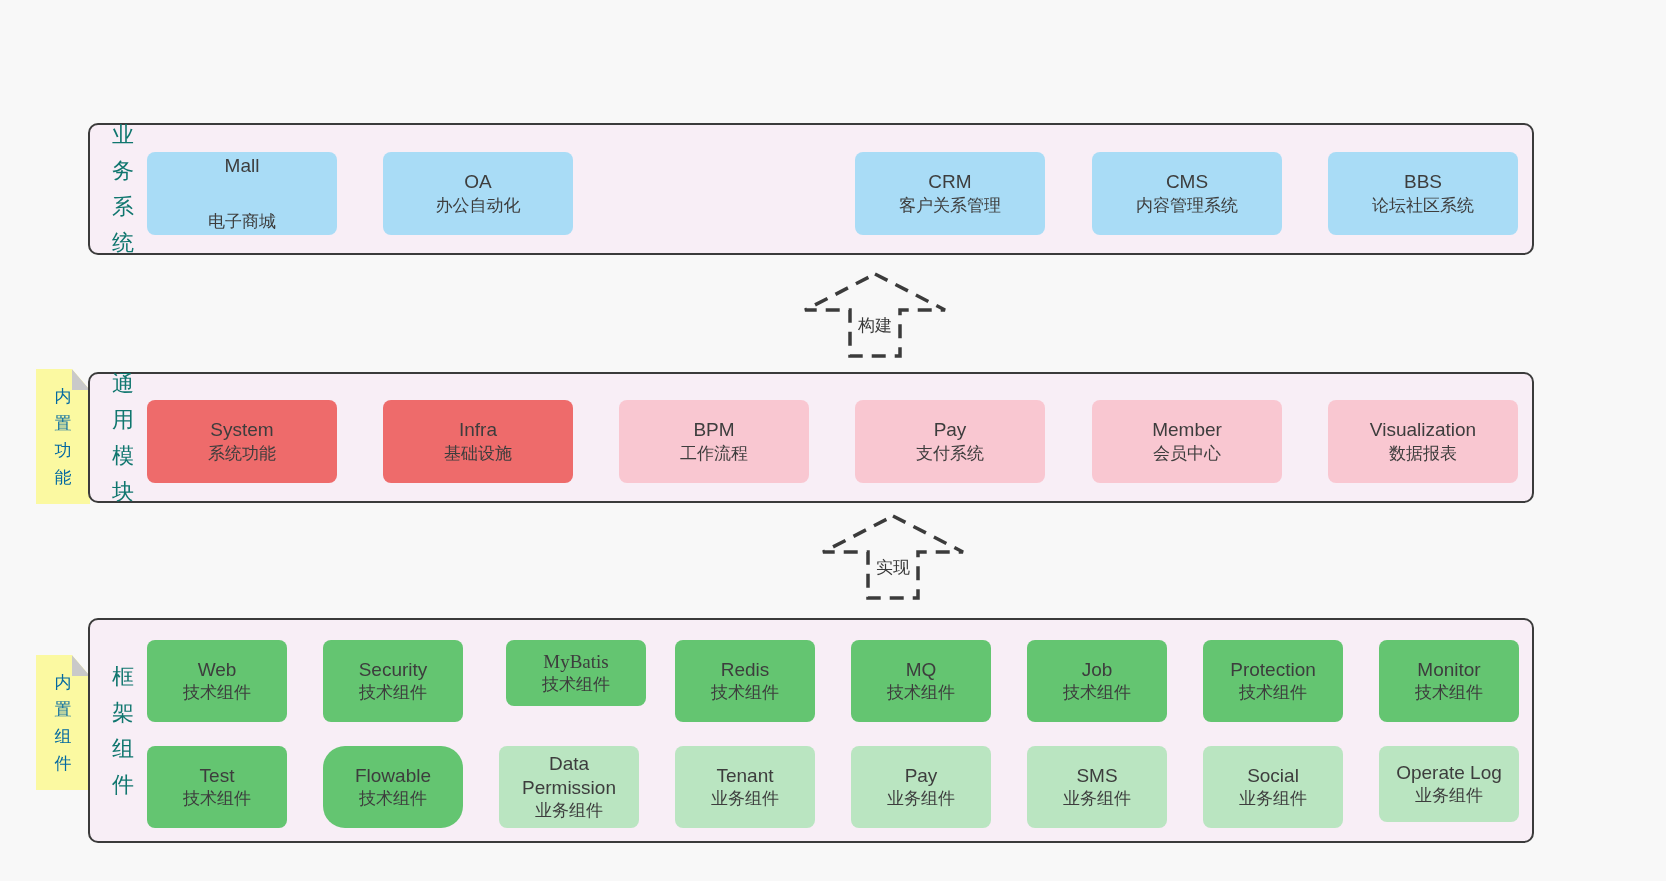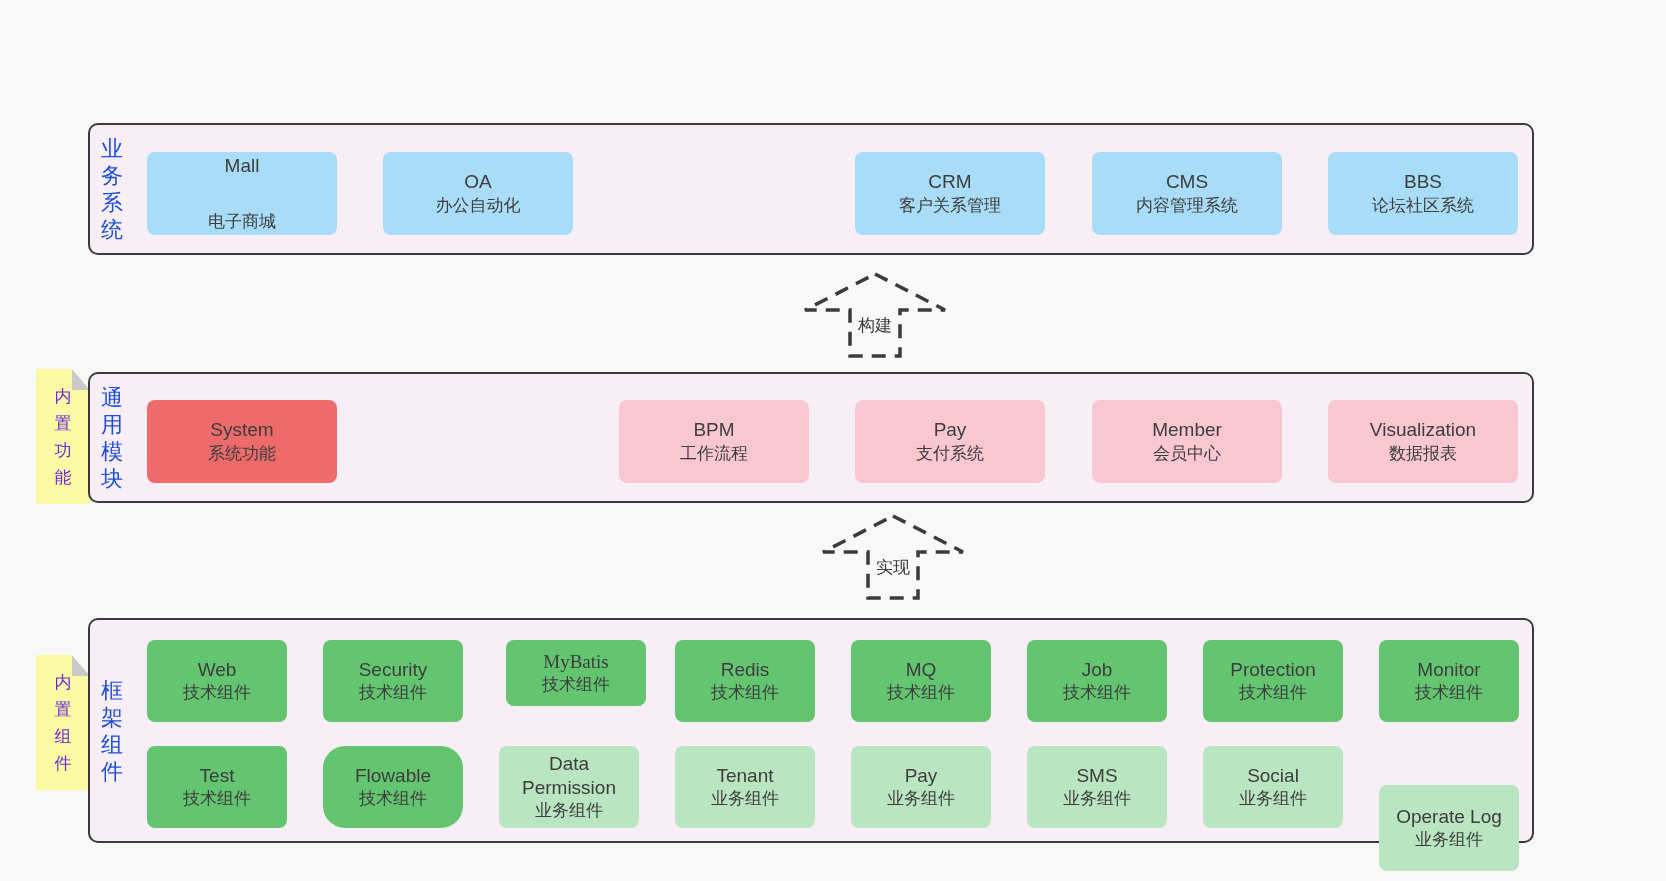--- a/index.html
+++ b/index.html
@@ -12,25 +12,25 @@
   .layer{
     position:absolute;
     background:var(--layerBg,#f8eef6);
     border:2px solid var(--line,#3b3b3b);
     border-radius:10px;
     box-sizing:border-box;
     z-index:1;
   }
   .vlabel{
     position:absolute;
-    left:9px;top:50%;transform:translateY(-50%);
+    left:20px;top:50%;transform:translateY(-50%);
     width:26px;
-    font-size:22px;line-height:27px;
+    font-size:22px;line-height:36px;
     text-align:center;word-break:break-all;
-    color:#1d4ed8;
+    color:#0f766e;
   }
   .box{
     position:absolute;border-radius:8px;
     display:flex;flex-direction:column;align-items:center;justify-content:center;
     text-align:center;box-sizing:border-box;padding:2px 4px;
   }
   .box .t{font-size:19px;line-height:1.28;color:#3d3d3d;}
   .box .s{font-size:17px;line-height:1.3;color:#3d3d3d;}
   .blue{background:var(--blue,#a9dcf6);}
   .red{background:var(--red,#ee6b6b);}
@@ -43,21 +43,21 @@
     clip-path:polygon(0 0,calc(100% - 18px) 0,100% 21px,100% 100%,0 100%);
   }
   .sticky .fold{
     position:absolute;top:0;right:0;width:18px;height:21px;
     background:var(--stickyFold,#c9c9c9);
     clip-path:polygon(0 0,100% 100%,0 100%);
   }
   .sticky .stext{
     position:absolute;left:50%;top:50%;transform:translate(-50%,-50%);
     width:20px;font-size:17px;line-height:27px;
-    text-align:center;word-break:break-all;color:#6d28d9;
+    text-align:center;word-break:break-all;color:#0369a1;
   }
   .arrow{position:absolute;width:150px;height:92px;z-index:0;}
   .arrow svg{position:absolute;left:0;top:0;}
   .arrow .alabel{
     position:absolute;left:50%;top:46px;transform:translateX(-50%);
     background:var(--pageBg,#f8f8f8);
     font-size:17px;padding:0 3px;white-space:nowrap;color:#3a3a3a;
   }
 </style>
 </head>
@@ -100,20 +100,24 @@
   <span class="stext">内置功能</span>
 </div>
 
 <div class="layer" style="left:88px;top:372px;width:1446px;height:131px;">
   <div class="vlabel">通用模块</div>
 
   <div class="box red" style="left:57px;top:26px;width:190px;height:83px;">
     <div class="t">System</div>
     <div class="s">系统功能</div>
   </div>
+  <div class="box red" style="left:293px;top:26px;width:190px;height:83px;">
+    <div class="t">Infra</div>
+    <div class="s">基础设施</div>
+  </div>
   <div class="box pink" style="left:529px;top:26px;width:190px;height:83px;">
     <div class="t">BPM</div>
     <div class="s">工作流程</div>
   </div>
   <div class="box pink" style="left:765px;top:26px;width:190px;height:83px;">
     <div class="t">Pay</div>
     <div class="s">支付系统</div>
   </div>
   <div class="box pink" style="left:1002px;top:26px;width:190px;height:83px;">
     <div class="t">Member</div>
@@ -194,17 +198,17 @@
     <div class="s">业务组件</div>
   </div>
   <div class="box greenLight" style="left:937px;top:126px;width:140px;height:82px;">
     <div class="t">SMS</div>
     <div class="s">业务组件</div>
   </div>
   <div class="box greenLight" style="left:1113px;top:126px;width:140px;height:82px;">
     <div class="t">Social</div>
     <div class="s">业务组件</div>
   </div>
-  <div class="box greenLight" style="left:1289px;top:126px;width:140px;height:86px;margin-top:39px;">
+  <div class="box greenLight" style="left:1289px;top:126px;width:140px;height:76px;">
     <div class="t">Operate Log</div>
     <div class="s">业务组件</div>
   </div>
 </div>
 
 </body></html>

